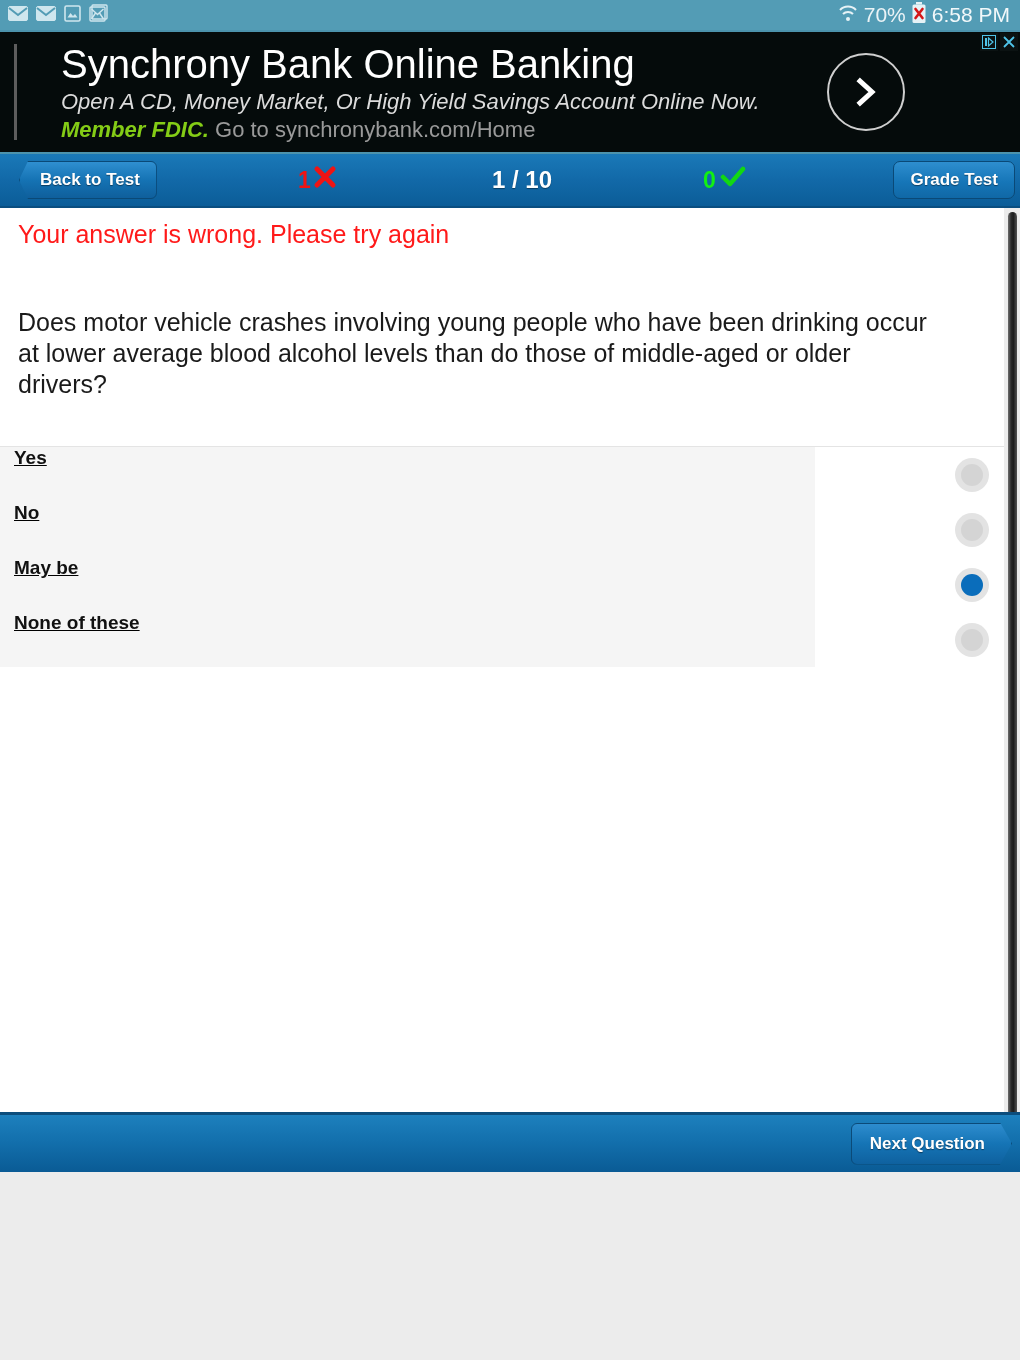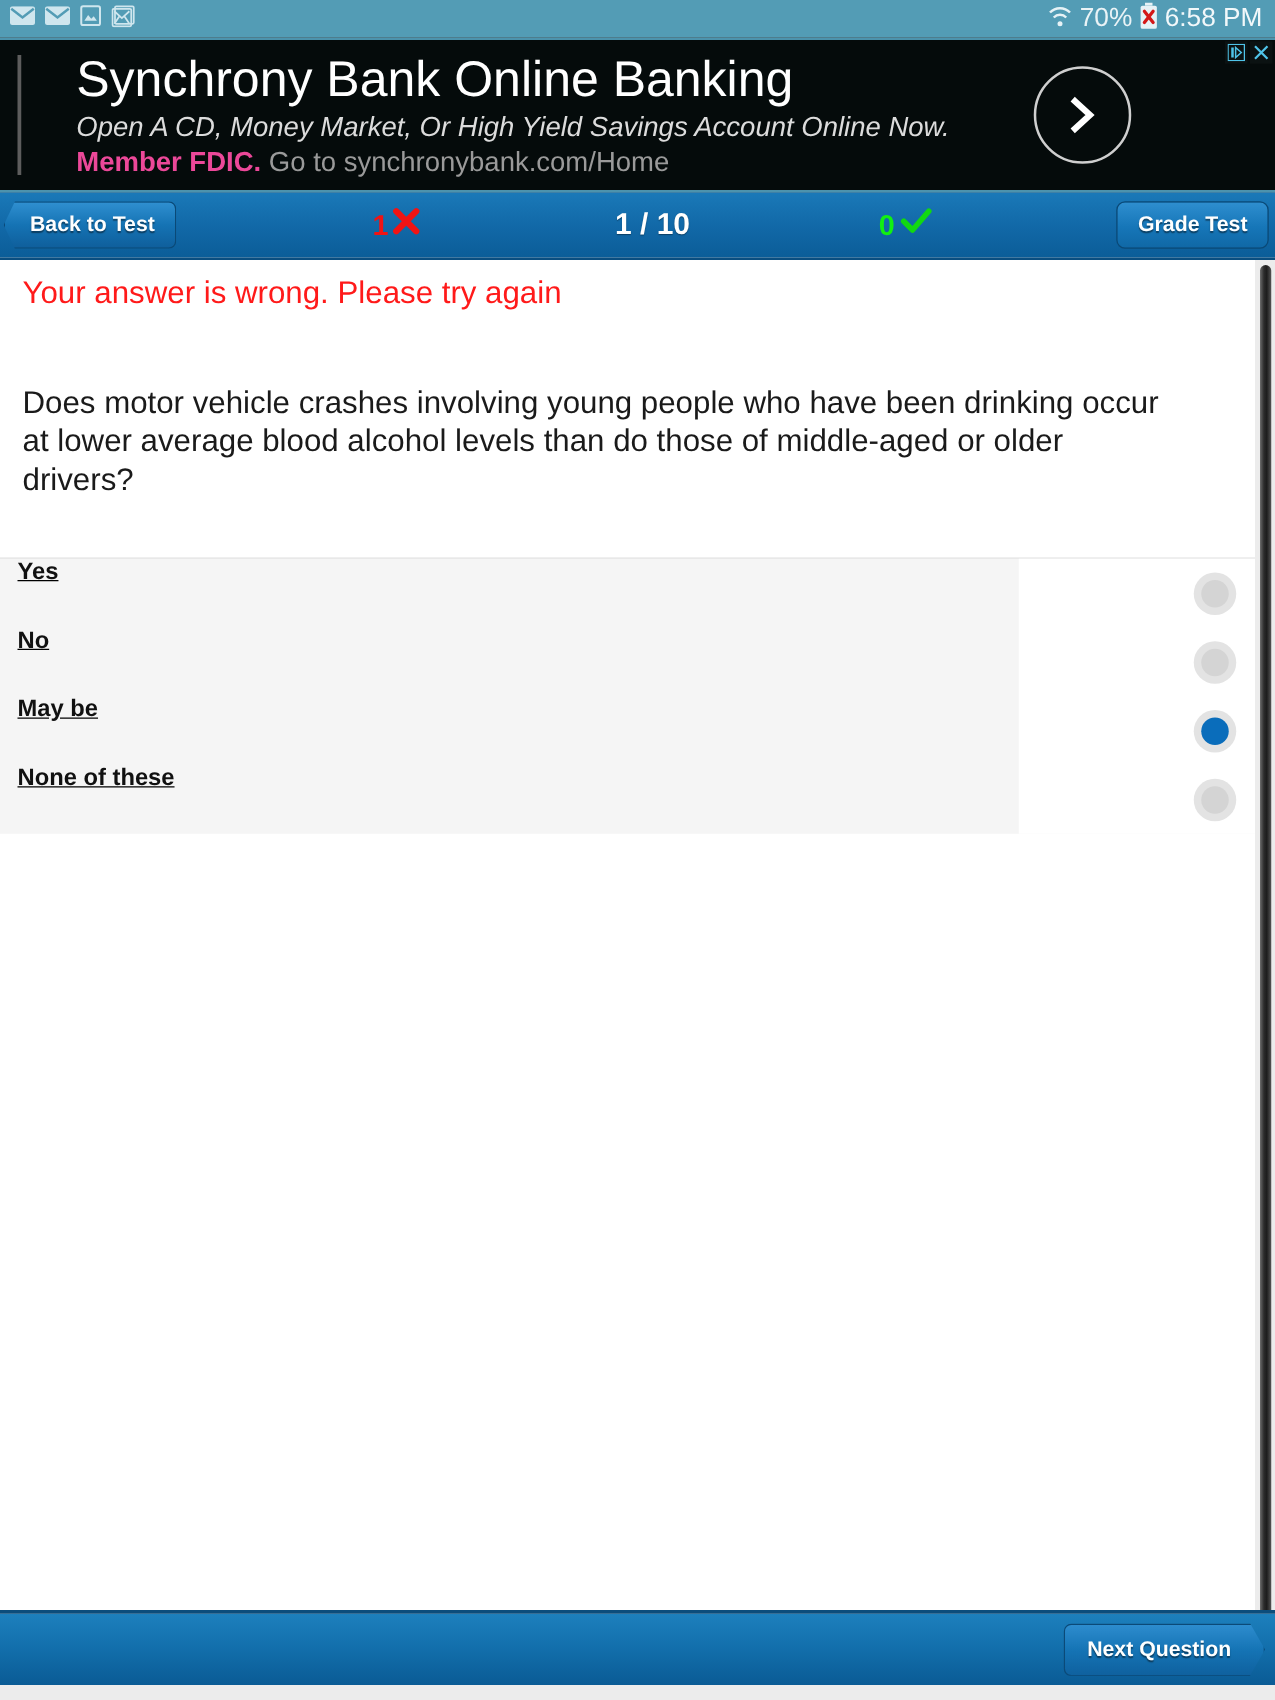--- a/index.html
+++ b/index.html
@@ -9,21 +9,21 @@
     width: 1020px;
     height: 1360px;
     overflow: hidden;
     background: #ececec;
     font-family: "Liberation Sans", sans-serif;
   }
 
   #screen {
     position: relative;
     width: 1020px;
-    height: 1348px;
+    height: 1172px;
     background: #ececec;
     display: flex;
     flex-direction: column;
   }
 
   
   #status-bar {
     height: 30px;
     background: #539cb5;
     display: flex;
@@ -88,21 +88,21 @@
     line-height: 28px;
     white-space: nowrap;
     margin-top: 1px;
     font-style: italic;
   }
   #ad-line3 {
     font-size: 22px;
     line-height: 28px;
     white-space: nowrap;
   }
-  #ad-line3 .bold { color: #ec4899; font-weight: bold; }
+  #ad-line3 .bold { color: #84cc16; font-weight: bold; font-style: italic; }
   #ad-line3 .dim { color: #9a9a9a; }
 
   #ad-cta {
     width: 78px; height: 78px;
     border: 2px solid #cfcfcf;
     border-radius: 50%;
     margin-right: 115px;
     flex: 0 0 auto;
     display: flex; align-items: center; justify-content: center;
   }
@@ -126,21 +126,21 @@
     flex: 0 0 auto;
     background: linear-gradient(to bottom, #1a79b8 0%, #1269a8 50%, #0b5d98 100%);
     border-bottom: 2px solid #0a4e80;
     display: flex;
     align-items: center;
     position: relative;
   }
 
   .btn-back {
     position: absolute;
-    left: 3px;
+    left: 19px;
     height: 38px;
     padding: 0 16px 0 20px;
     background: linear-gradient(to bottom, #2f8fd0 0%, #1573b4 50%, #0f5f9c 100%);
     border: 1px solid #0a4977;
     border-radius: 6px;
     color: #ffffff;
     font-size: 17px;
     font-weight: bold;
     display: flex; align-items: center;
     text-shadow: 0 1px 1px rgba(0,0,0,.45);

